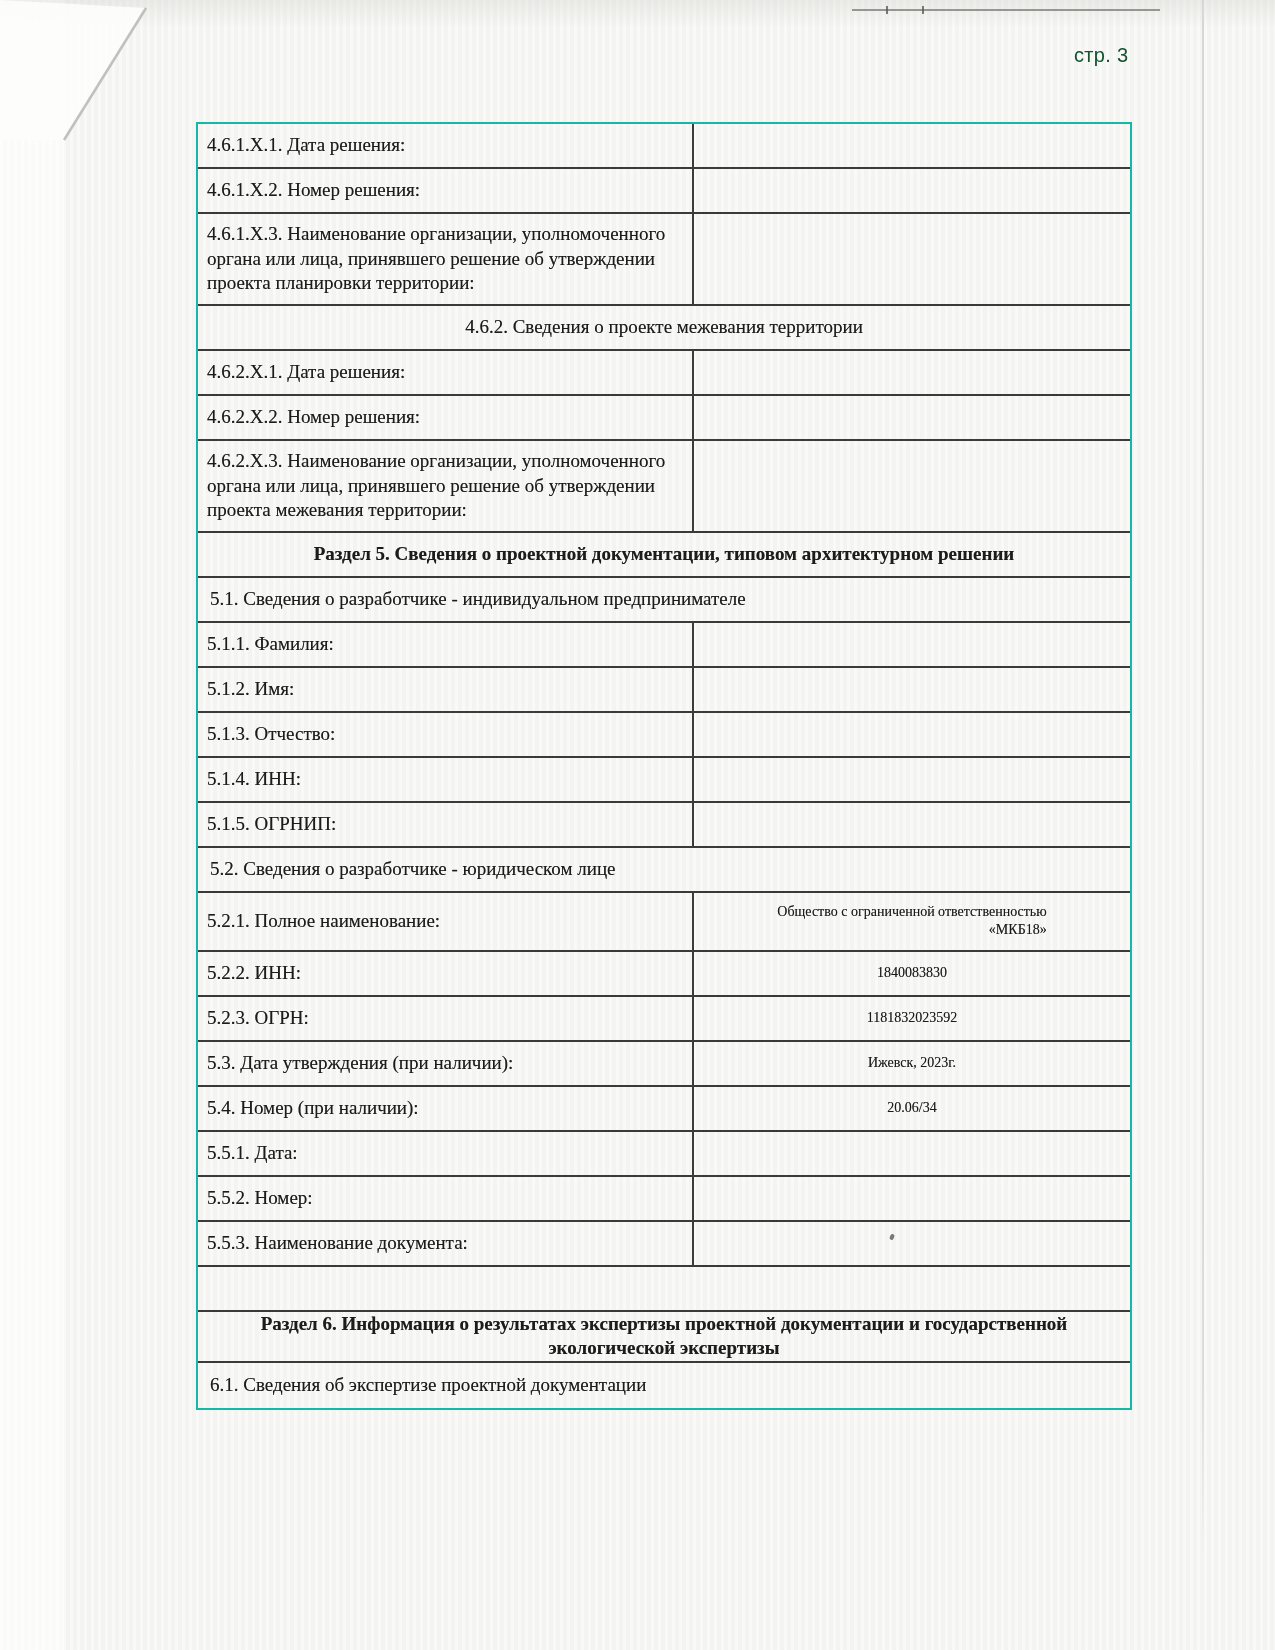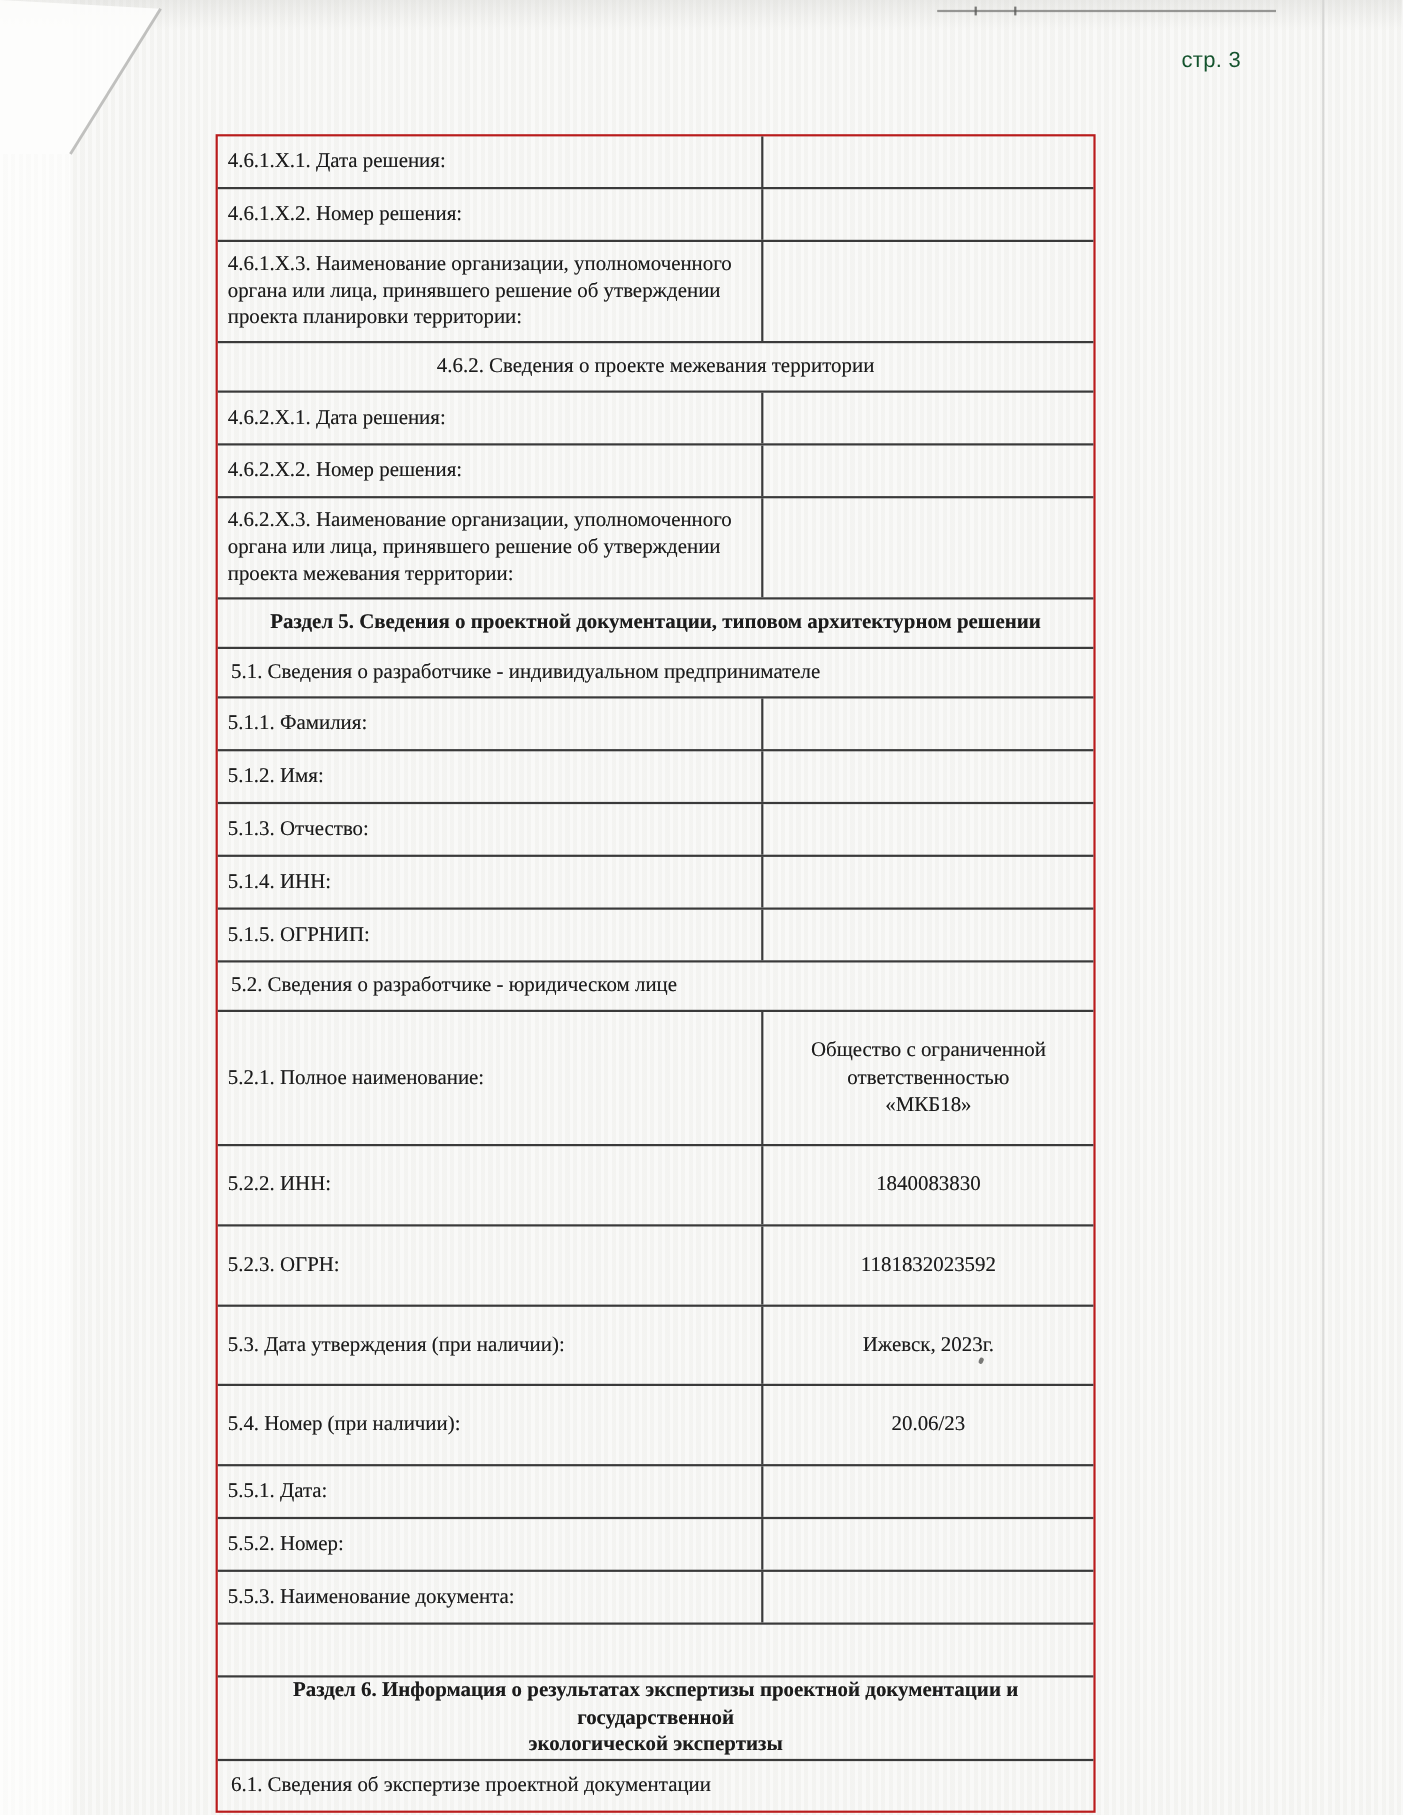--- a/index.html
+++ b/index.html
@@ -42,22 +42,22 @@
     font-family:"Liberation Sans","DejaVu Sans",sans-serif;
     font-size:20px;color:#14532d;letter-spacing:.3px;white-space:nowrap;
   }
   .speck{
     position:absolute;left:890px;top:1234px;width:4px;height:6px;
     background:#5a5a58;transform:rotate(24deg);border-radius:2px;opacity:.8;
   }
 
   
   .doc-table{
-    position:absolute;left:196px;top:122px;width:800px;
-    border:2px solid #b91c1c;
+    position:absolute;left:196px;top:122px;width:936px;
+    border:2px solid #14b8a6;
     box-sizing:border-box;
     background:transparent;
   }
   .t-row{
     display:flex;align-items:stretch;
     border-bottom:2px solid #3a3a3a;
     min-height:45px;box-sizing:border-box;
   }
   .t-row:last-child{border-bottom:none;}
   .t-label{
@@ -65,22 +65,22 @@
     border-right:2px solid #3a3a3a;
     padding:8px 12px 8px 9px;
     display:flex;align-items:center;
     font-size:19px;line-height:1.3;
     white-space:pre-line;
     text-shadow:0 0 .4px rgba(0,0,0,.45);
   }
   .t-value{
     flex:1;box-sizing:border-box;
     display:flex;align-items:center;justify-content:center;
-    text-align:center;padding:23px 16px;
-    font-size:19px;line-height:1.3;
+    text-align:right;padding:10px 16px;
+    font-size:14px;line-height:1.3;
     white-space:pre-line;
     text-shadow:0 0 .4px rgba(0,0,0,.45);
   }
   .t-full{
     flex:1;box-sizing:border-box;
     display:flex;align-items:center;
     padding:0 12px;
     font-size:19px;line-height:1.3;
     white-space:pre-line;
     text-shadow:0 0 .4px rgba(0,0,0,.45);
@@ -182,21 +182,21 @@
     <div class="t-row">
       <div class="t-label">5.2.3. ОГРН:</div>
       <div class="t-value">1181832023592</div>
     </div>
     <div class="t-row">
       <div class="t-label">5.3. Дата утверждения (при наличии):</div>
       <div class="t-value">Ижевск, 2023г.</div>
     </div>
     <div class="t-row">
       <div class="t-label">5.4. Номер (при наличии):</div>
-      <div class="t-value">20.06/23</div>
+      <div class="t-value">20.06/34</div>
     </div>
     <div class="t-row">
       <div class="t-label">5.5.1. Дата:</div>
       <div class="t-value"></div>
     </div>
     <div class="t-row">
       <div class="t-label">5.5.2. Номер:</div>
       <div class="t-value"></div>
     </div>
     <div class="t-row">

